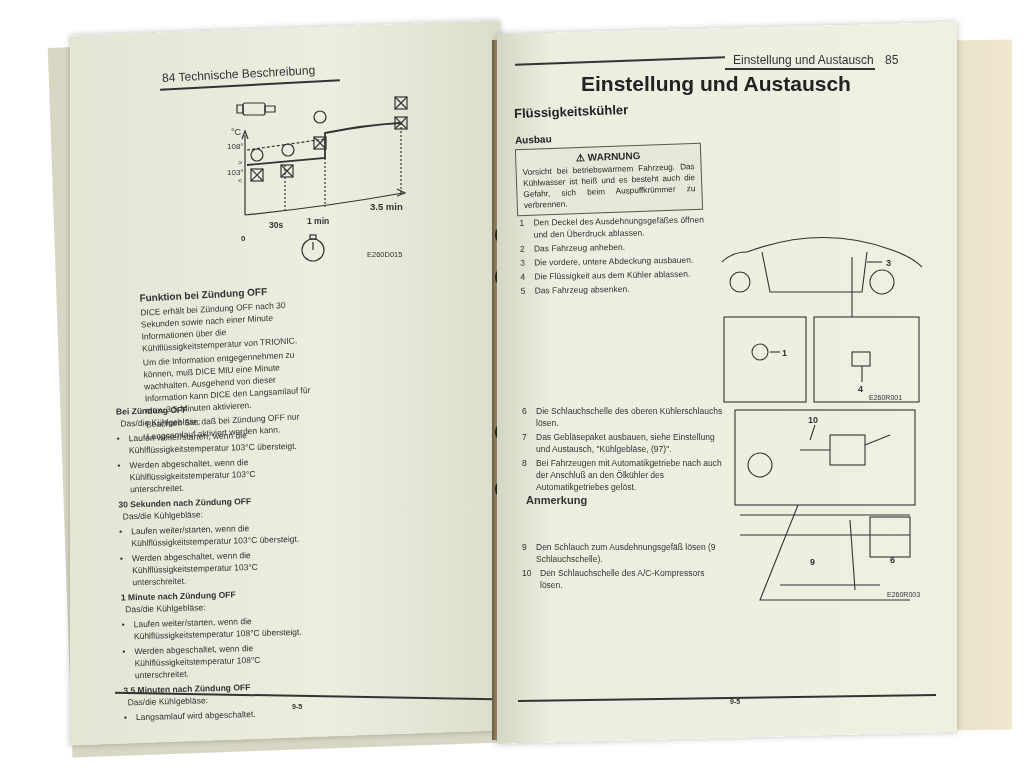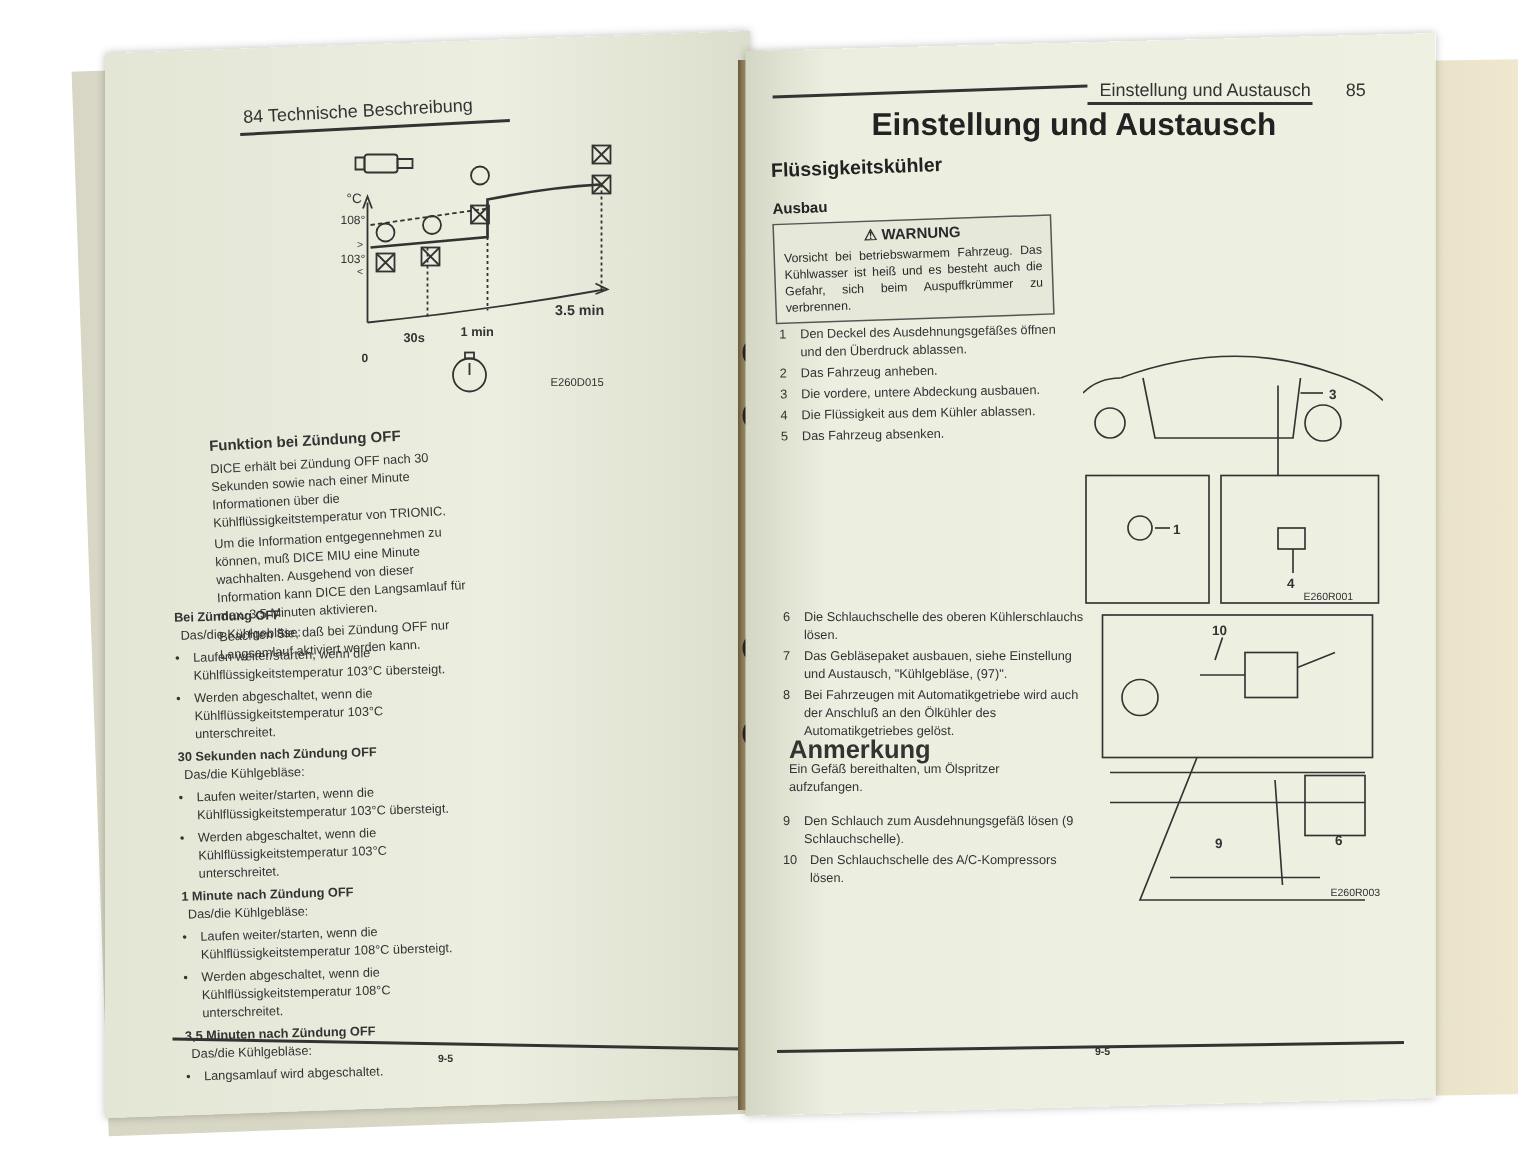--- a/index.html
+++ b/index.html
@@ -134,21 +134,21 @@
   <div class="hole" style="top:270px;"></div>
   <div class="hole" style="top:425px;"></div>
   <div class="hole" style="top:482px;"></div>
 
   <div class="page page-right"></div>
 
   <div class="rule" style="left:515px;top:60px;width:210px;transform:rotate(-2deg);"></div>
   <div class="rule" style="left:725px;top:68px;width:150px;"></div>
   <div class="hdr" style="left:733px;top:53px;">
     <span>Einstellung und Austausch</span>
-    <span style="margin-left:20px;">85</span>
+    <span style="margin-left:8px;">85</span>
   </div>
 
   <div class="title-big" style="left:581px;top:72px;">Einstellung und Austausch</div>
   <div class="sec" style="left:514px;top:104px;transform:rotate(-2deg);">Flüssigkeitskühler</div>
   <div class="sub" style="left:515px;top:134px;transform:rotate(-2deg);">Ausbau</div>
 
   <div class="warn" style="left:516px;top:146px;width:172px;transform:rotate(-2deg);">
     <div class="warn-title">
       <span>⚠</span>
       <span>WARNUNG</span>
@@ -183,27 +183,26 @@
     <div class="step">
         <span class="num">6</span>
         <span>Die Schlauchschelle des oberen Kühlerschlauchs lösen.</span>
       </div>
     <div class="step">
         <span class="num">7</span>
         <span>Das Gebläsepaket ausbauen, siehe Einstellung und Austausch, "Kühlgebläse, (97)".</span>
       </div>
     <div class="step">
         <span class="num">8</span>
-        <span>Bei Fahrzeugen mit Automatikgetriebe wird auch der Anschluß an den Ölkühler des Automatikgetriebes gelöst.</span>
+        <span>Bei Fahrzeugen mit Automatikgetriebe nach auch der Anschluß an den Ölkühler des Automatikgetriebes gelöst.</span>
       </div>
   </div>
 
   <div class="txt" style="left:526px;top:494px;width:190px;">
-    <div class="h-bold" style="font-size:17px;">Anmerkung</div>
-    <div>Ein Gefäß bereithalten, um Ölspritzer aufzufangen.</div>
+    <div class="h-bold" style="font-size:11px;">Anmerkung</div>
   </div>
 
   <div class="txt" style="left:522px;top:541px;width:205px;">
     <div class="step">
         <span class="num">9</span>
         <span>Den Schlauch zum Ausdehnungsgefäß lösen (9 Schlauchschelle).</span>
       </div>
     <div class="step">
         <span class="num" style="width:14px;">10</span>
         <span>Den Schlauchschelle des A/C-Kompressors lösen.</span>

